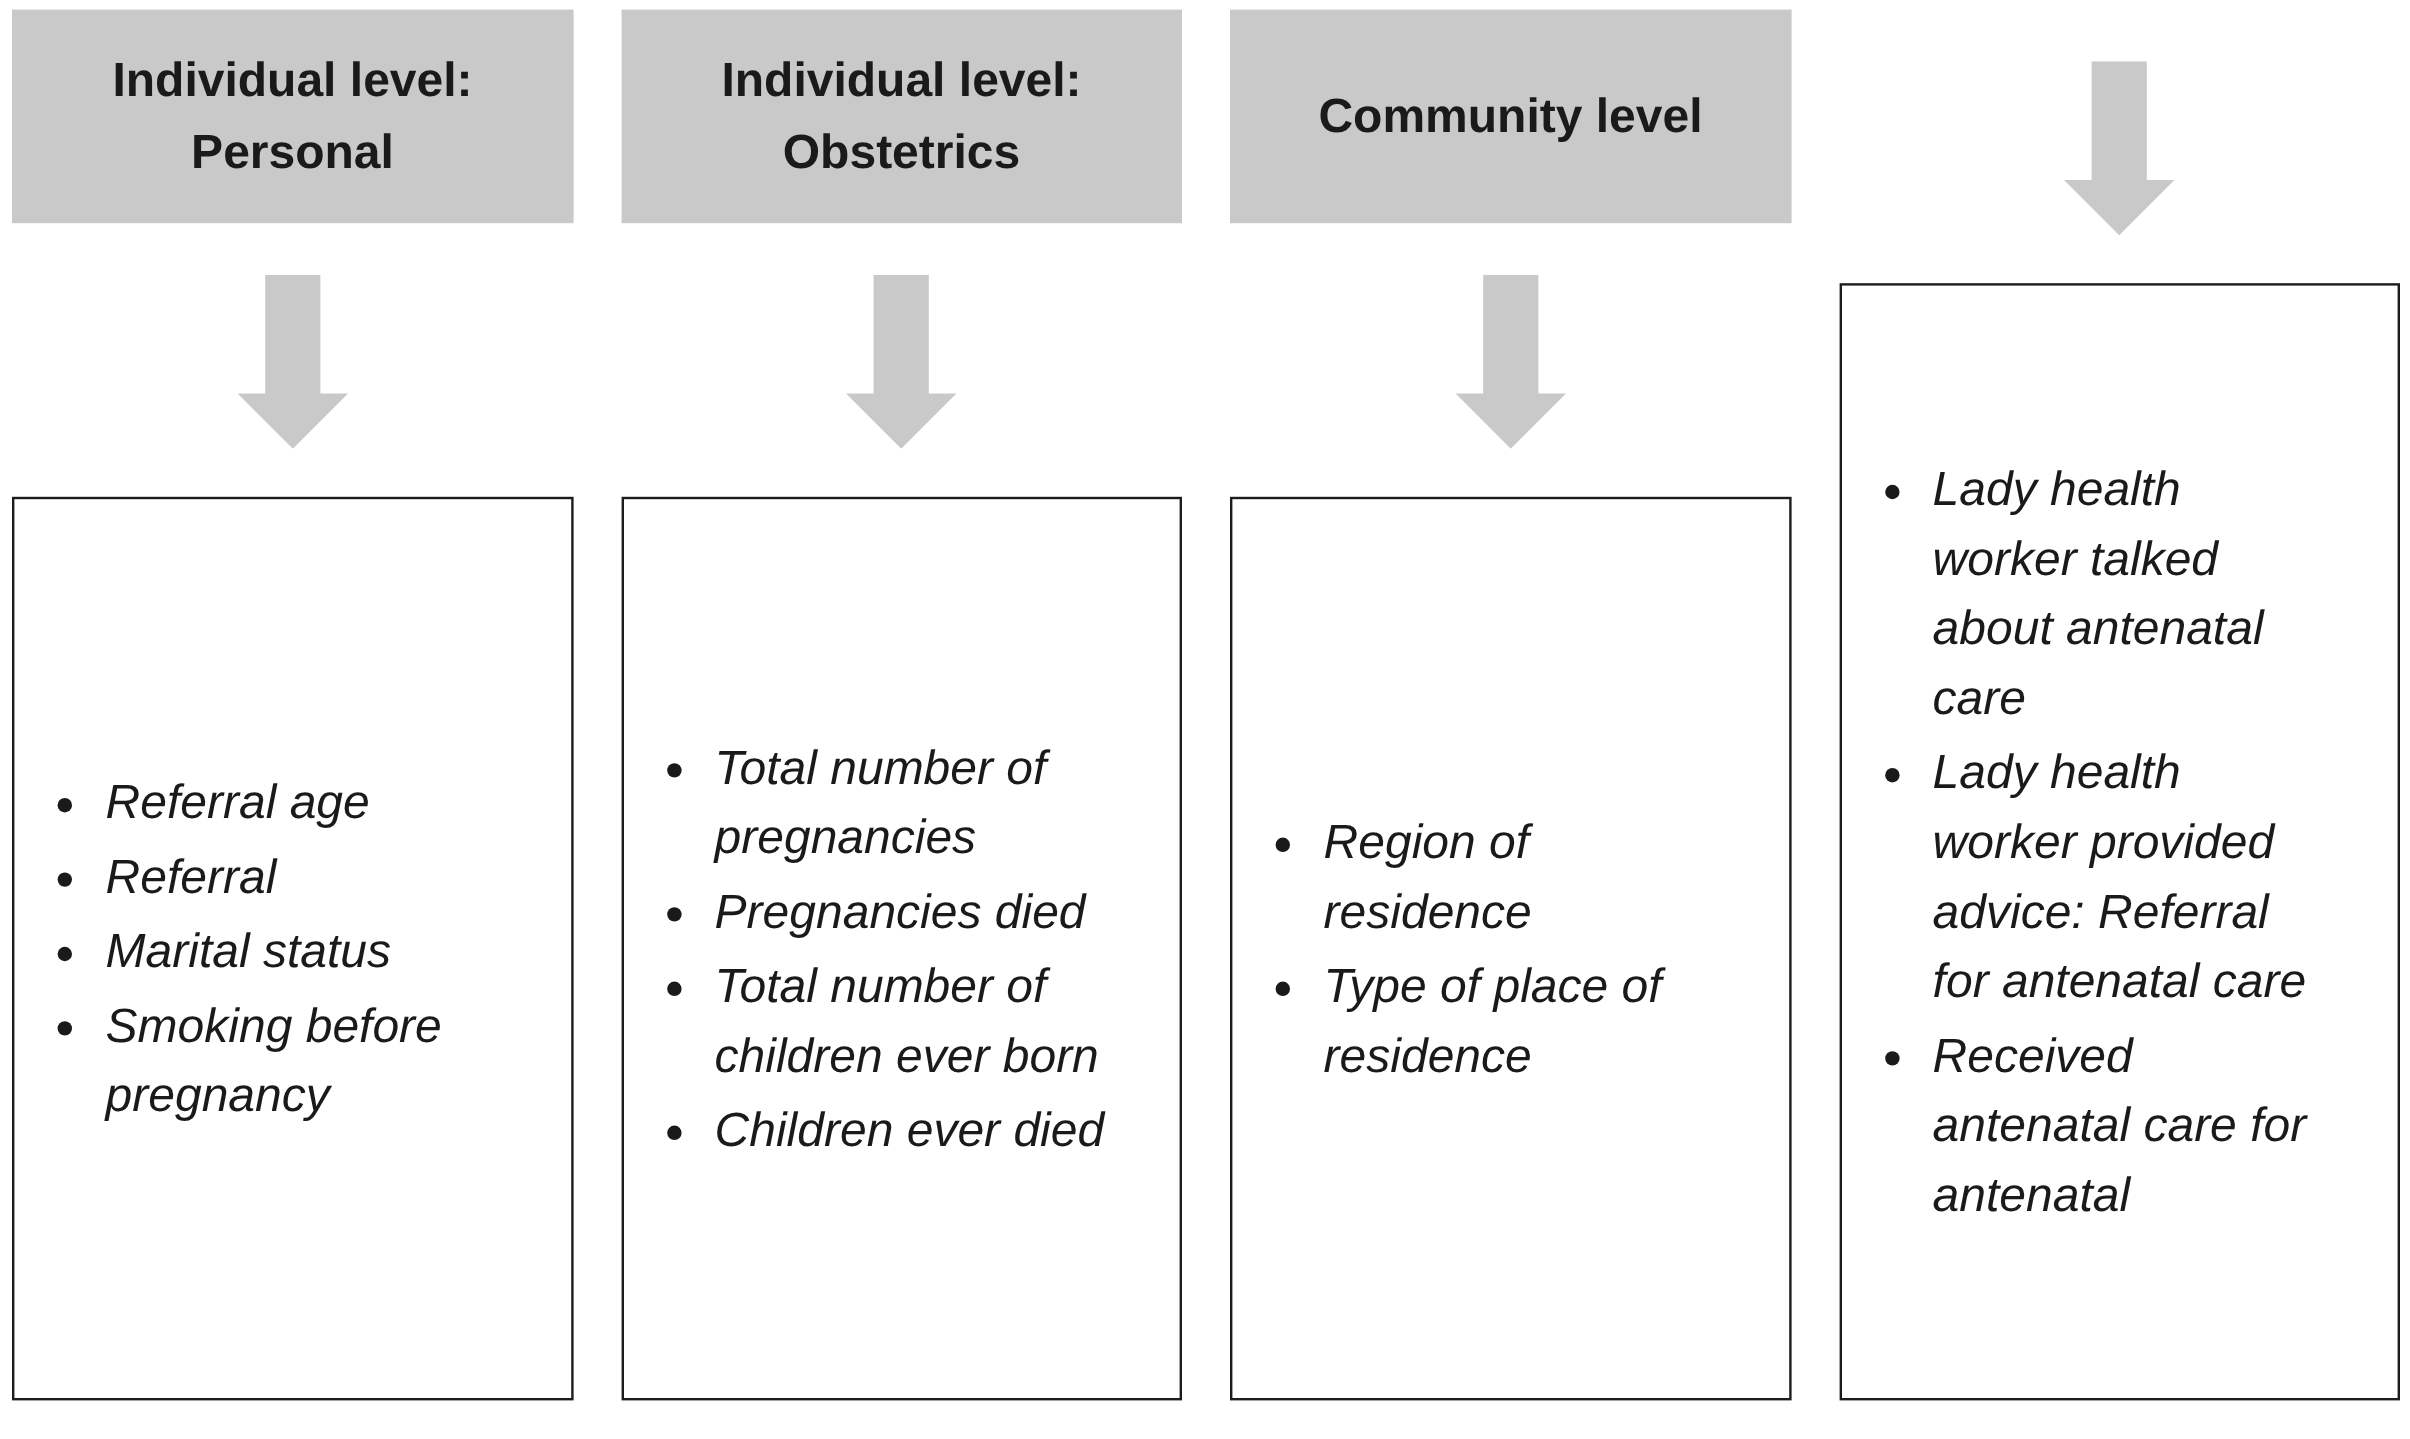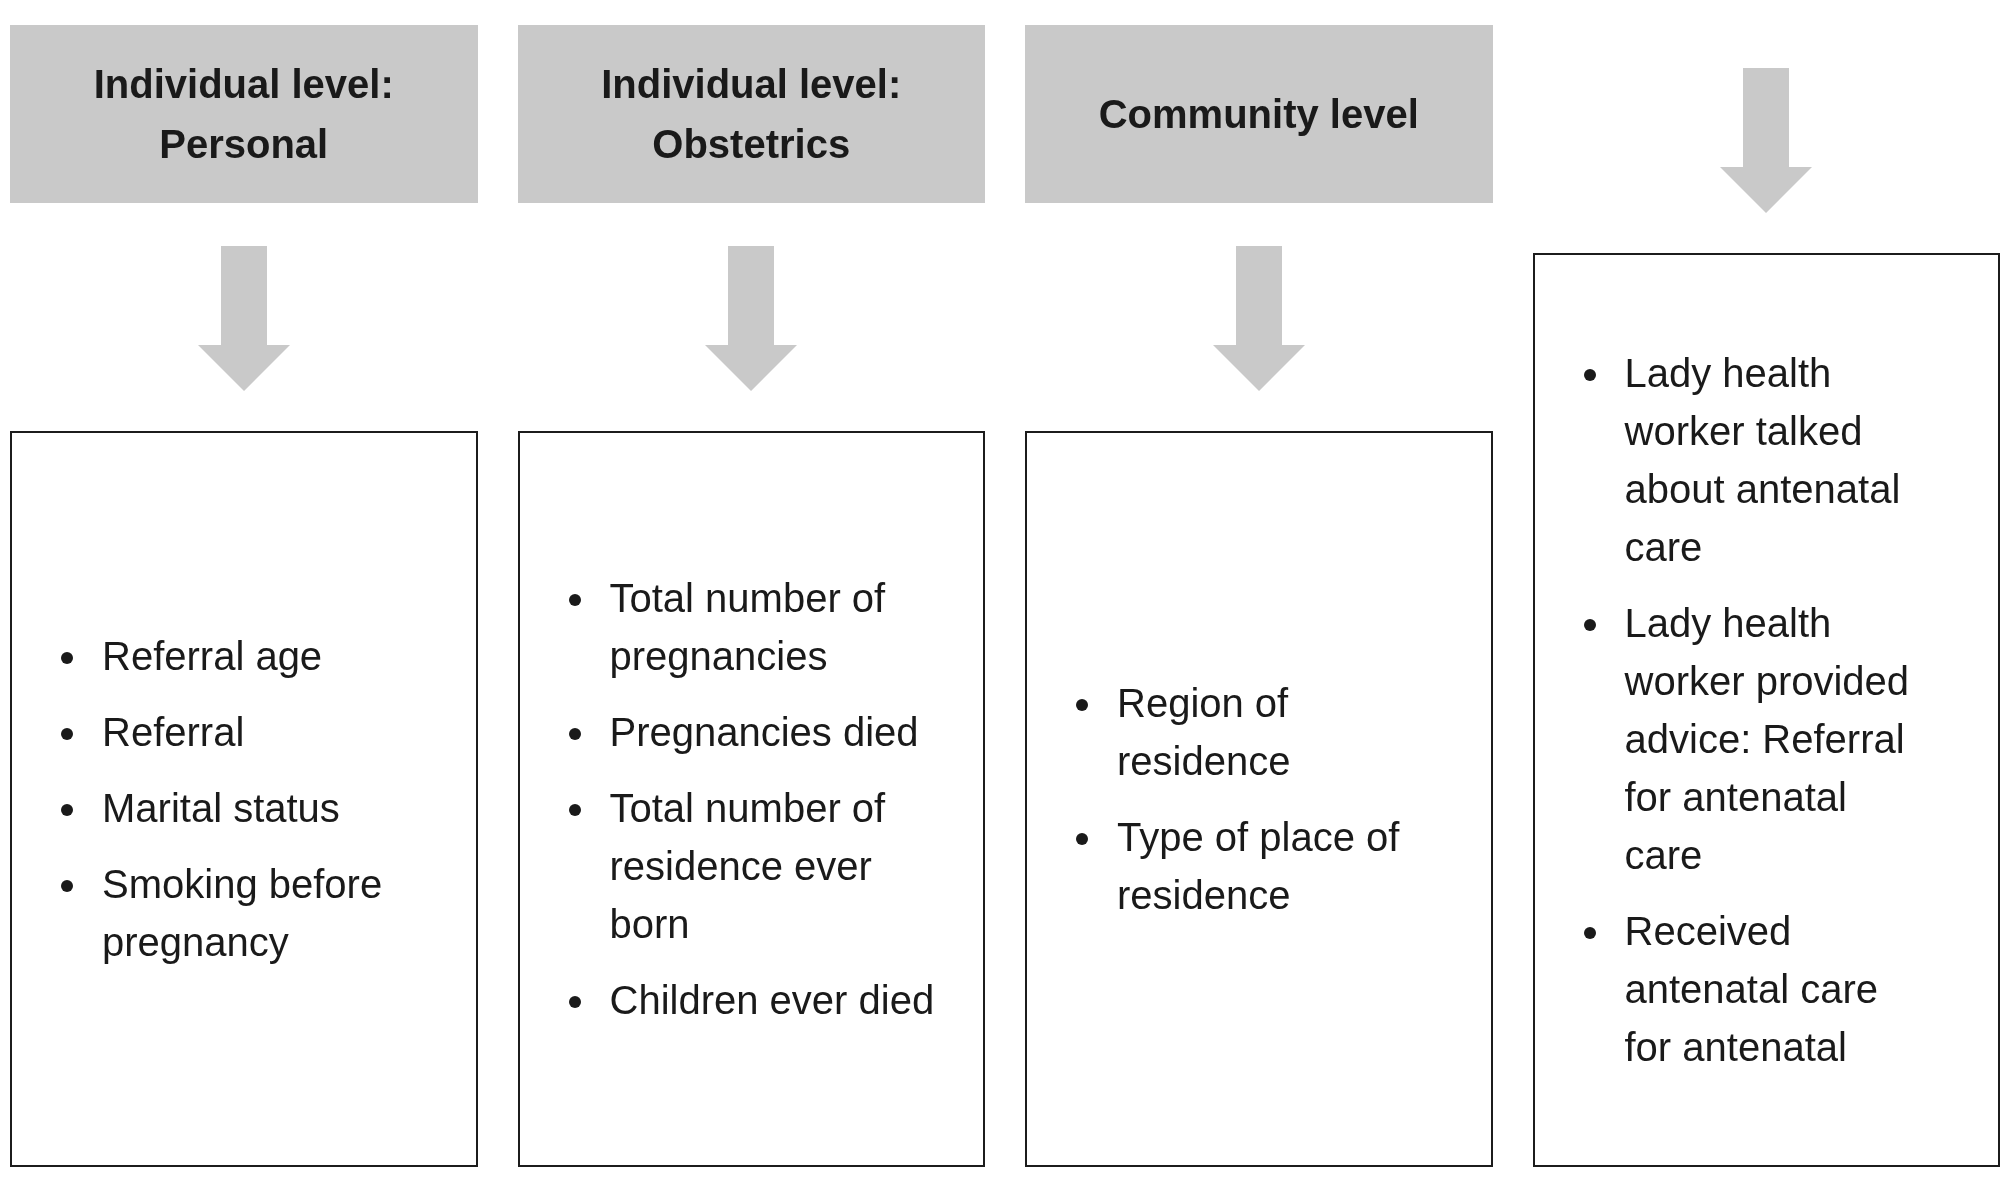--- a/index.html
+++ b/index.html
@@ -8,21 +8,21 @@
     background: #ffffff;
   }
   .canvas {
     position: relative;
     width: 2008px;
     height: 1181px;
     background: #ffffff;
     font-family: "Liberation Sans", sans-serif;
     color: #1a1a1a;
     box-sizing: border-box;
-    padding: 25px 8px 14px 10px;
+    padding: 8px 8px 14px 10px;
     overflow: hidden;
   }
   .columns {
     display: flex;
     flex-direction: row;
     gap: 40px;
     width: 100%;
     height: 100%;
   }
   .column {
@@ -63,21 +63,22 @@
   }
   .body-box ul {
     margin: 0;
     padding: 0 0 0 26px;
     list-style: disc outside;
     font-size: 40px;
     line-height: 1.45;
   }
   .body-box li {
     padding-left: 10px;
-    margin: 18px;
+    margin: 4px;
+    font-style: italic;
   }
   
   .col-0 .body-box ul { max-width: 360px; }
   .col-1 .body-box ul { max-width: 400px; }
   .col-2 .body-box ul { max-width: 340px; }
   .col-3 .body-box ul { max-width: 350px; }
 </style>
 </head>
 <body>
 
@@ -109,21 +110,21 @@
       </div>
       <div class="arrow-wrap">
         <svg width="92" height="145" viewBox="0 0 92 145" aria-hidden="true">
           <polygon points="23,0 69,0 69,99 92,99 46,145 0,99 23,99" fill="#c9c9c9"></polygon>
         </svg>
       </div>
       <div class="body-box">
         <ul>
           <li>Total number of pregnancies</li>
           <li>Pregnancies died</li>
-          <li>Total number of residence ever born</li>
+          <li>Total number of children ever born</li>
           <li>Children ever died</li>
         </ul>
       </div>
     </div>
 
     <div class="column col-2">
       <div class="header-box">
         <span>Community level</span>
       </div>
       <div class="arrow-wrap">

